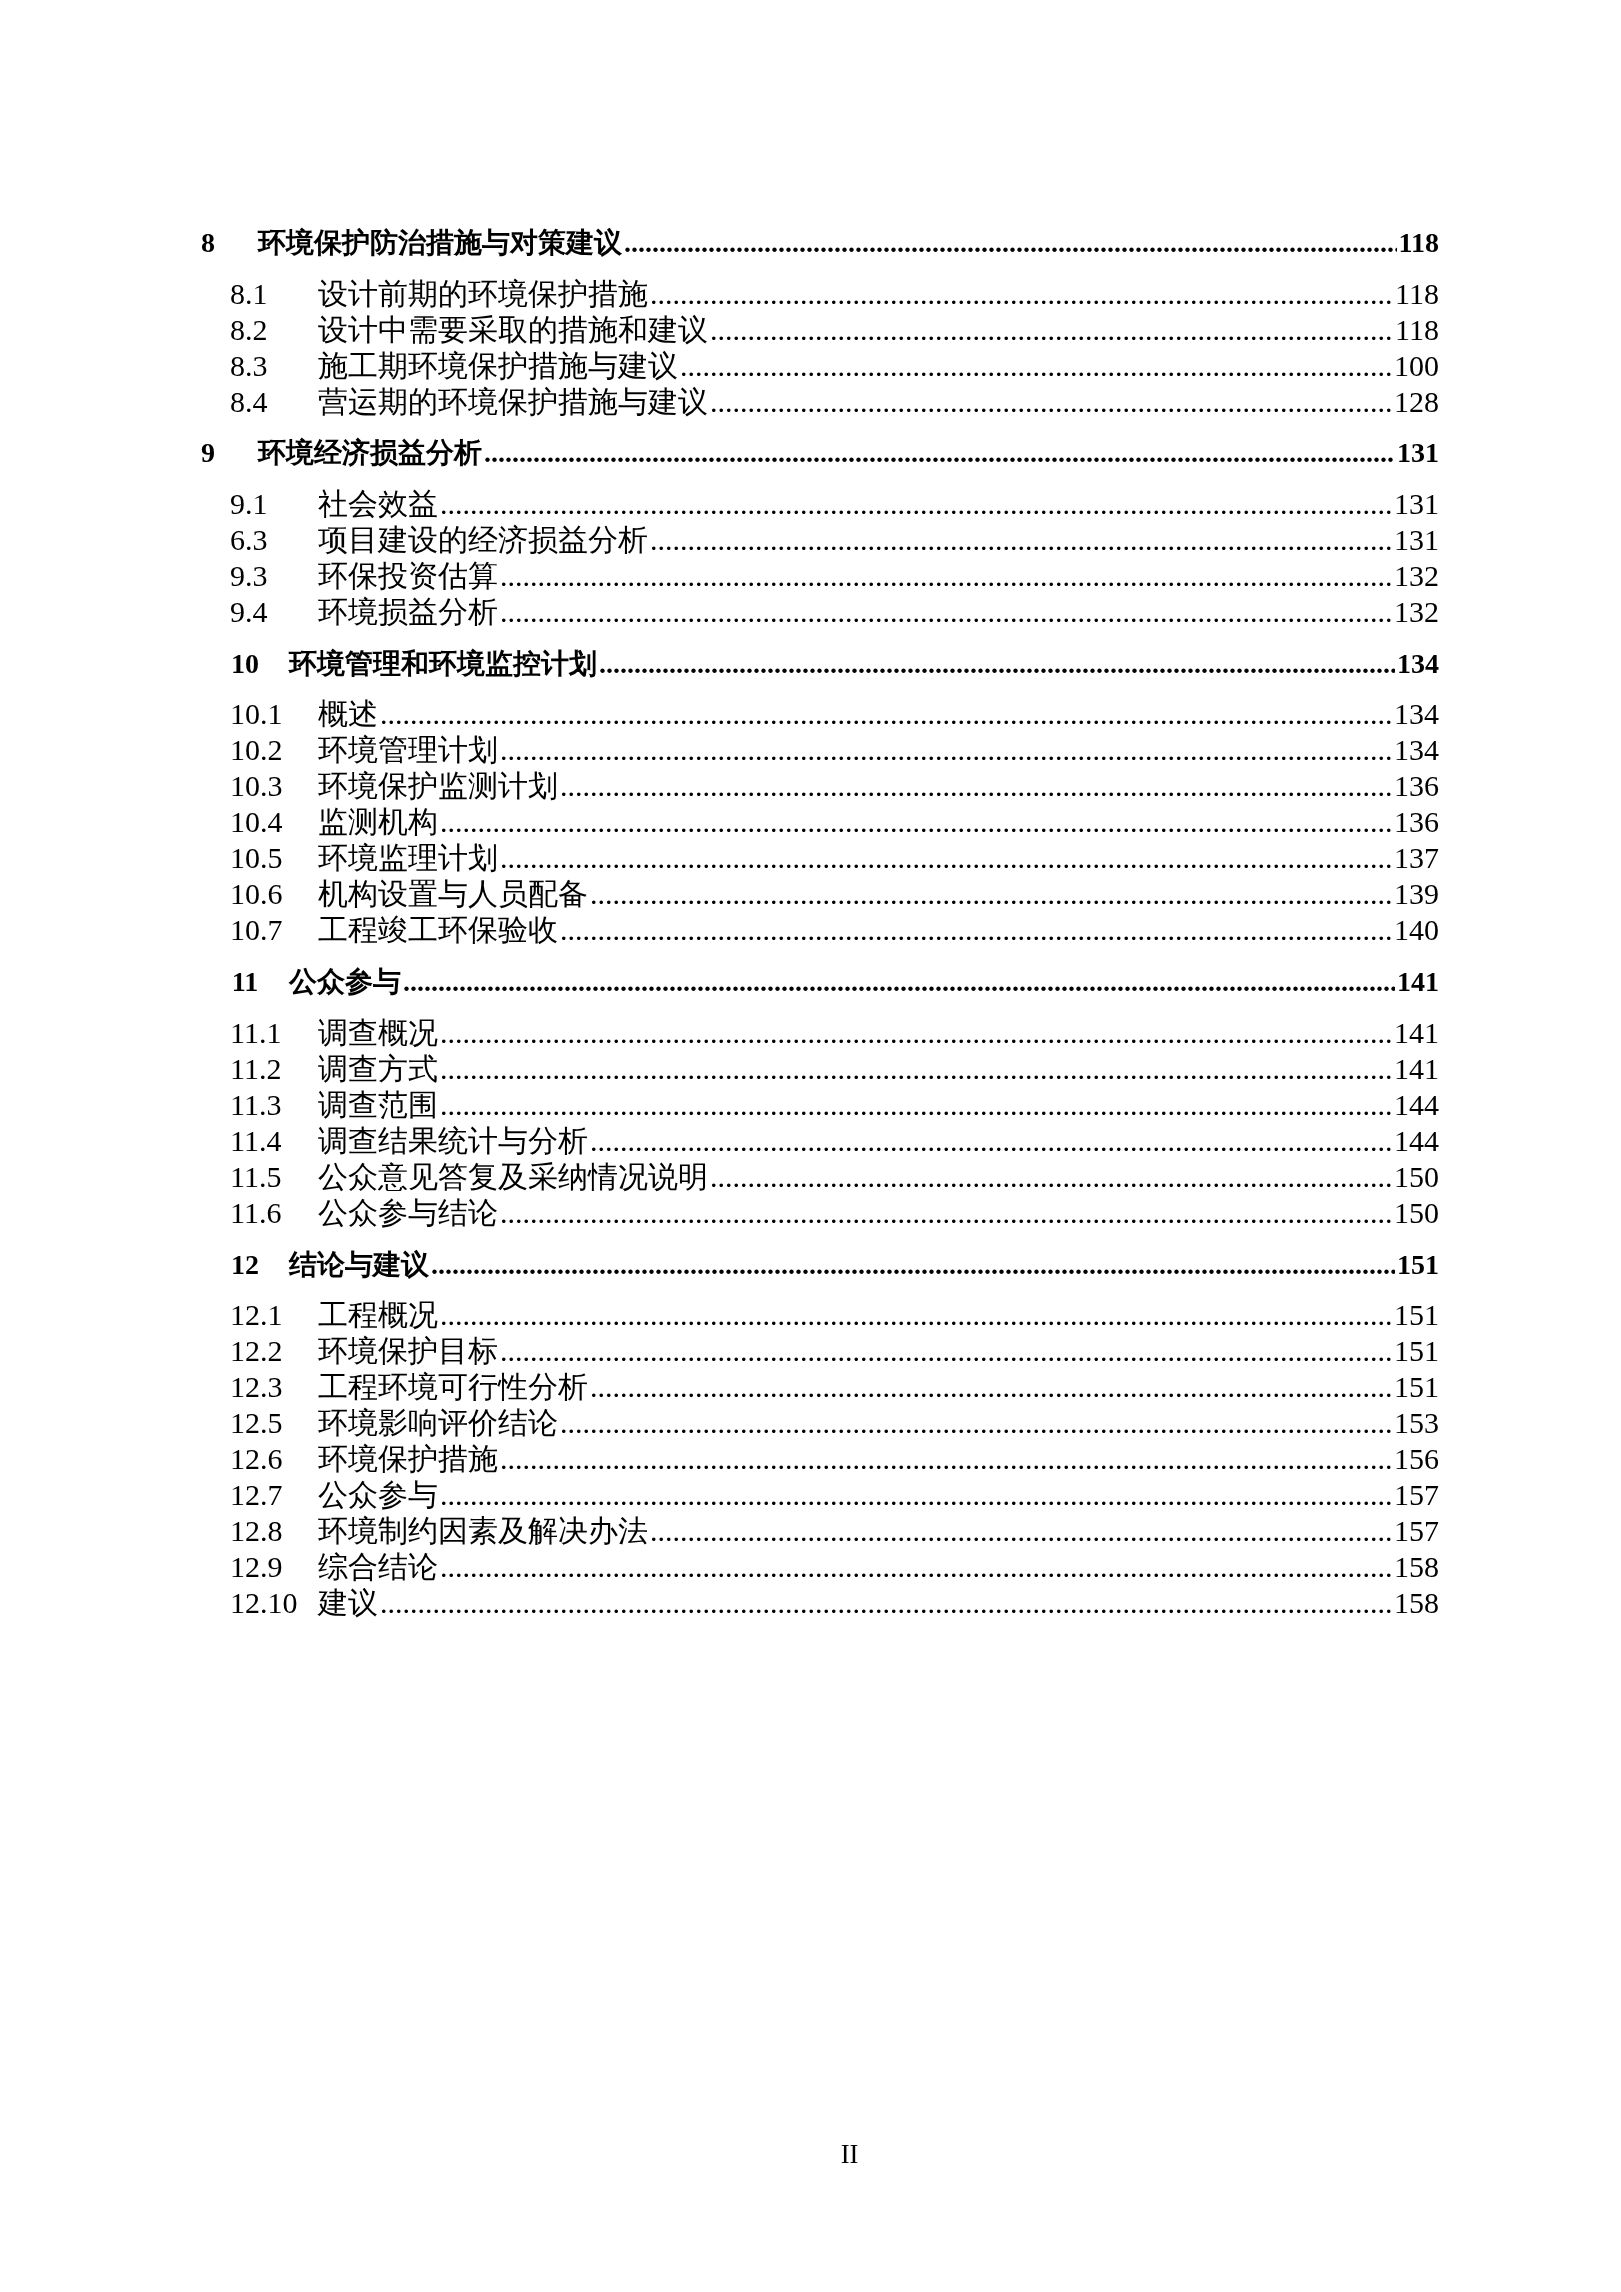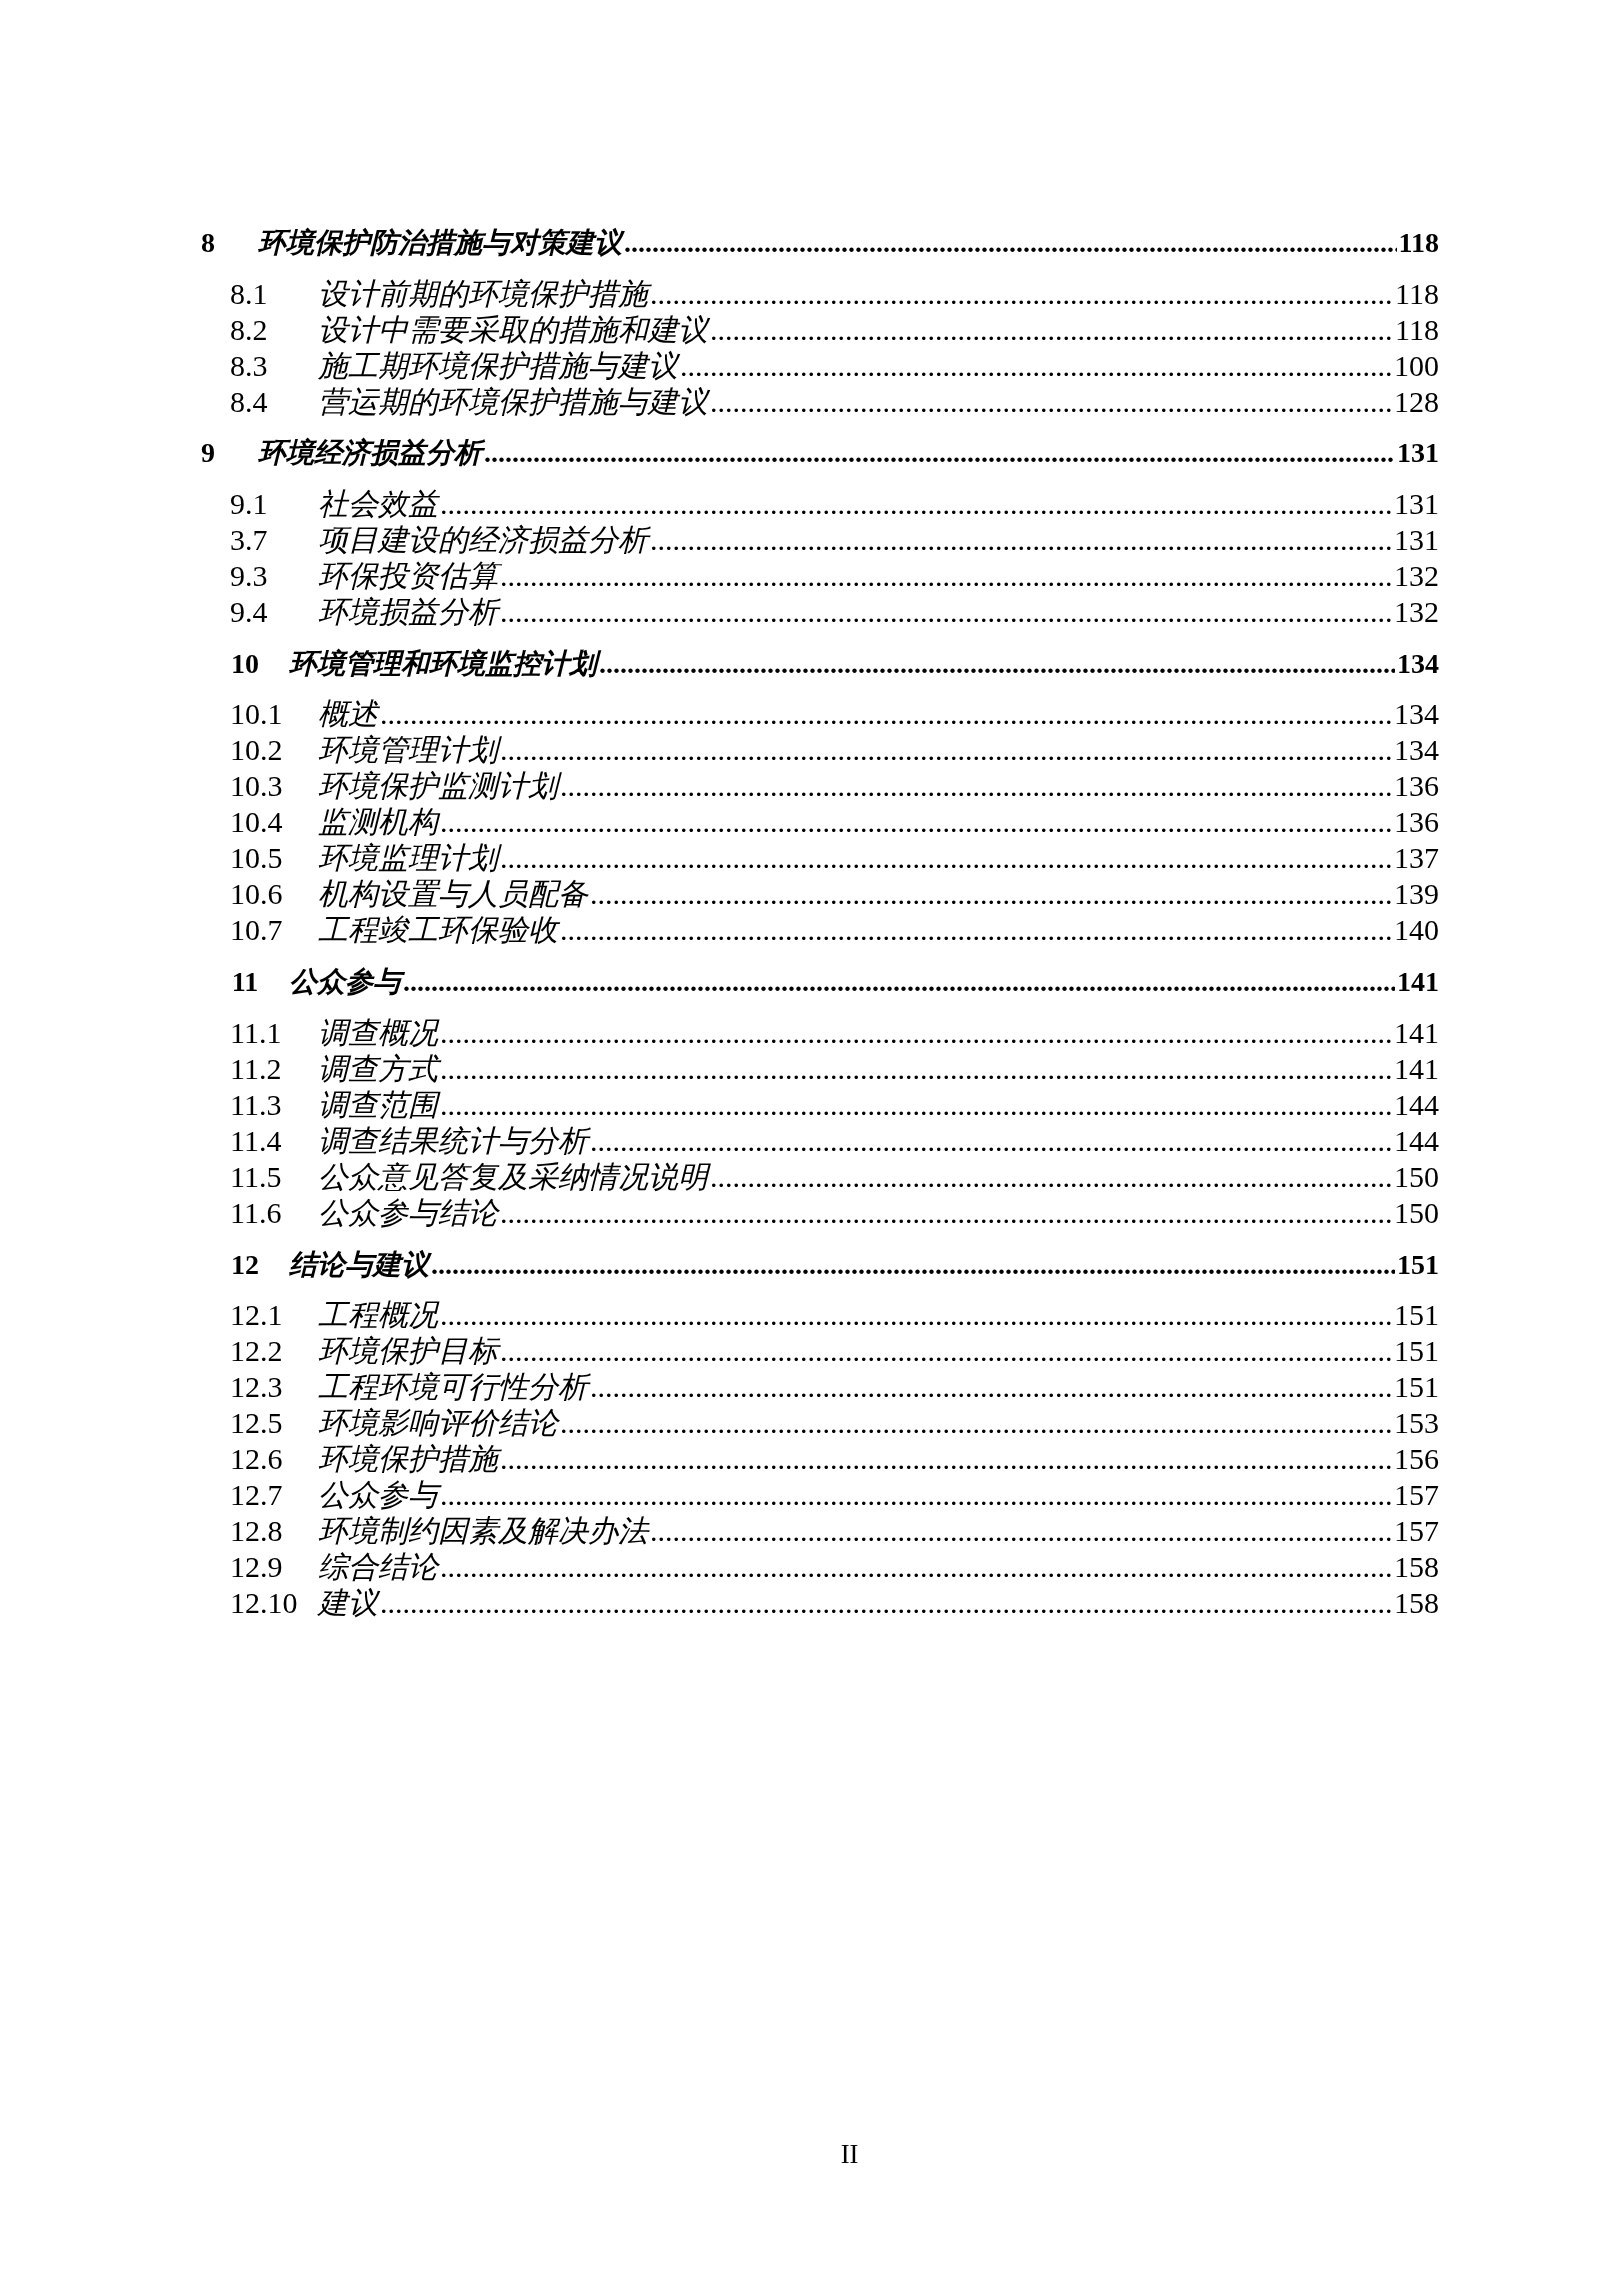--- a/index.html
+++ b/index.html
@@ -49,21 +49,20 @@
     font-size: 30px;
     line-height: 36px;
   }
   .item .num {
     flex: none;
     margin-left: 29px;
     width: 88px;
   }
   .title {
     flex: none;
-    font-style: italic;
   }
   .leader {
     flex: 1 1 auto;
     overflow: hidden;
     margin: 0 2px;
     min-width: 19.6px;
   }
   .leader::after {
     content: "...................................................................................................................................................................................................................";
   }
@@ -131,21 +130,21 @@
     </div>
     <div class="items">
   <div class="row item">
     <span class="num">9.1</span>
     <span class="title">社会效益</span>
     <span class="leader"></span>
     <span class="pg">131</span>
   </div>
 
   <div class="row item">
-    <span class="num">3.7</span>
+    <span class="num">6.3</span>
     <span class="title">项目建设的经济损益分析</span>
     <span class="leader"></span>
     <span class="pg">131</span>
   </div>
 
   <div class="row item">
     <span class="num">9.3</span>
     <span class="title">环保投资估算</span>
     <span class="leader"></span>
     <span class="pg">132</span>

